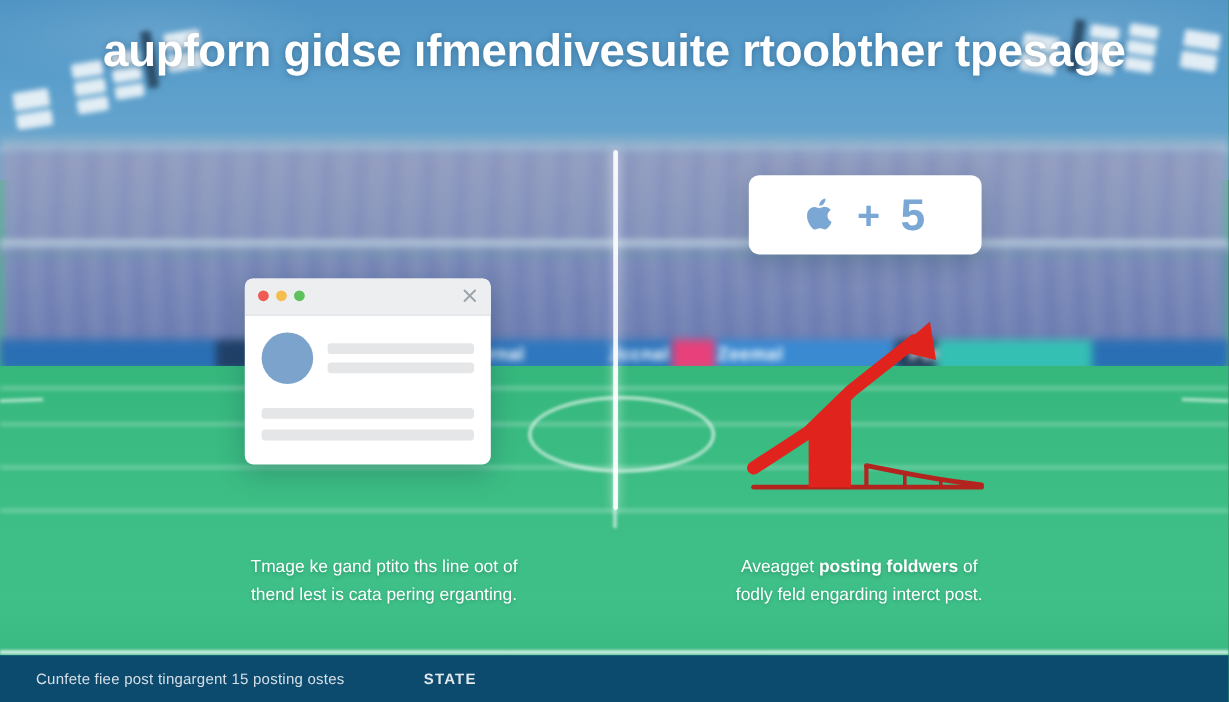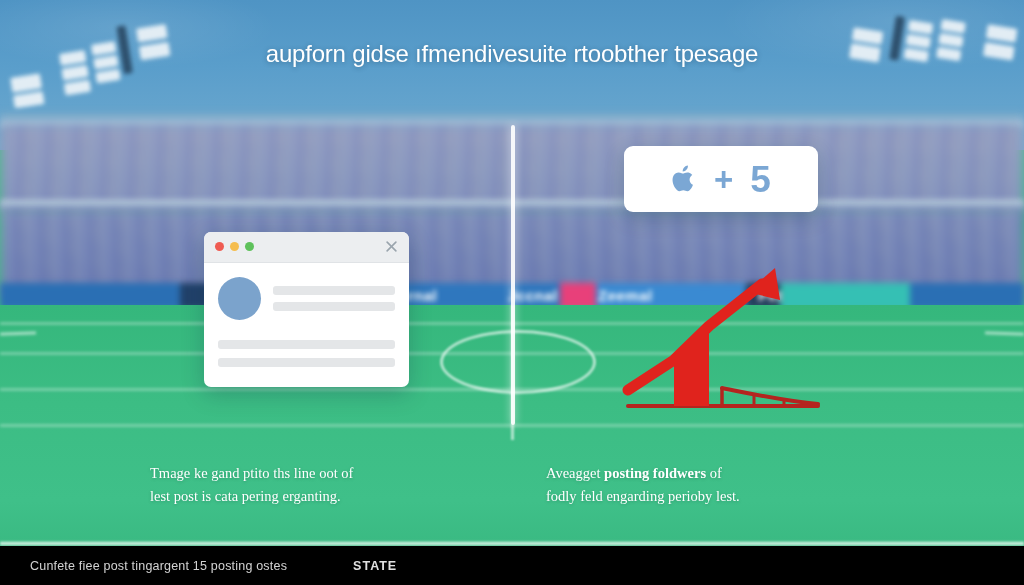--- a/index.html
+++ b/index.html
@@ -149,23 +149,23 @@
   
   .header {
     position: absolute;
     left: 0; top: 0;
     width: 1024px;
     text-align: center;
     z-index: 40;
   }
   .title {
     margin: 0;
-    padding-top: 40px;
-    font-size: 24px;
-    font-weight: 400;
+    padding-top: 22px;
+    font-size: 38px;
+    font-weight: 700;
     color: #ffffff;
     letter-spacing: -0.2px;
     text-shadow: 0 1px 5px rgba(20,55,85,.40);
     font-family: "Liberation Sans", sans-serif;
   }
   .subtitle {
     margin: 0;
     padding-top: 11px;
     font-size: 13.5px;
     font-weight: 400;
@@ -266,45 +266,46 @@
     left: 612px; top: 248px;
     width: 210px; height: 172px;
     z-index: 34;
   }
 
   
   .caption {
     position: absolute;
     top: 462px;
     width: 340px;
+    text-align: center;
     color: #ffffff;
     font-size: 14.5px;
     line-height: 1.58;
     text-shadow: 0 1px 3px rgba(16,90,62,.35);
     z-index: 36;
-    font-family: Liberation Serif, serif;
+    font-family: Liberation Sans, sans-serif;
   }
   .caption.left { left: 150px; }
   .caption.right { left: 546px; }
   .caption b { font-weight: 700; }
 
   
   .footer-rule {
     position: absolute;
     left: 0; top: 541px;
     width: 1024px; height: 5px;
     background: linear-gradient(180deg, rgba(255,255,255,.15), rgba(255,255,255,.88), rgba(255,255,255,.15));
     filter: blur(1.1px);
     z-index: 37;
   }
   .footer {
     position: absolute;
     left: 0; top: 546px;
     width: 1024px; height: 39px;
-    background: #000000;
+    background: #0c4a6e;
     z-index: 37;
   }
   .footer-inner {
     display: flex;
     align-items: center;
     height: 39px;
     padding-left: 30px;
     gap: 66px;
   }
   .footer-text {
@@ -421,21 +422,21 @@
       </div>
       <div class="body-lines">
         <div class="skel" style="width:100%"></div>
         <div class="skel" style="width:100%"></div>
       </div>
     </div>
   </div>
 
   <div class="caption left">
     <span>Tmage ke gand ptito ths line oot of</span><br>
-    <span>lest post is cata pering erganting.</span>
+    <span>thend lest is cata pering erganting.</span>
   </div>
 
   <div class="stat-card">
     <span class="apple-logo">
       <svg viewBox="0 0 26 30" width="26" height="30" fill="#7ba7d4">
         <path d="M18.6 15.7c0-3.2 2.6-4.7 2.7-4.8-1.5-2.2-3.8-2.5-4.6-2.5-1.9-.2-3.8 1.1-4.8 1.1-1 0-2.5-1.1-4.1-1.1-2.1 0-4.1 1.2-5.2 3.1-2.2 3.8-.6 9.5 1.6 12.6 1.1 1.5 2.3 3.2 4 3.1 1.6-.1 2.2-1 4.1-1 1.9 0 2.5 1 4.1 1 1.7 0 2.8-1.5 3.9-3 1.2-1.8 1.7-3.4 1.7-3.5-.1 0-3.4-1.3-3.4-5zM15.6 5.6C16.5 4.5 17.1 3 16.9 1.5c-1.3.1-2.9.9-3.8 2-.8 1-1.6 2.5-1.4 4 1.5.1 3-.7 3.9-1.9z"></path>
       </svg>
     </span>
     <span class="plus-sign">+</span>
     <span class="stat-number">5</span>
@@ -456,21 +457,21 @@
       <path d="M16 142 L 62 112 L 97 78 L 150 36" fill="none" stroke="#e0231d" stroke-width="11" stroke-linecap="round" stroke-linejoin="round"></path>
 
       <path d="M62 112 L 97 78 L 97 158 L 62 158 Z" fill="#e0231d"></path>
 
       <path d="M163 20 L 168 52 L 135 44 Z" fill="#e0231d"></path>
     </svg>
   </div>
 
   <div class="caption right">
     <span>Aveagget </span><b>posting foldwers</b><span> of</span><br>
-    <span>fodly feld engarding perioby lest.</span>
+    <span>fodly feld engarding interct post.</span>
   </div>
 
   <div class="footer-rule"></div>
   <div class="footer">
     <div class="footer-inner">
       <span class="footer-text">Cunfete fiee post tingargent 15 posting ostes</span>
       <span class="footer-state">STATE</span>
     </div>
   </div>
 

